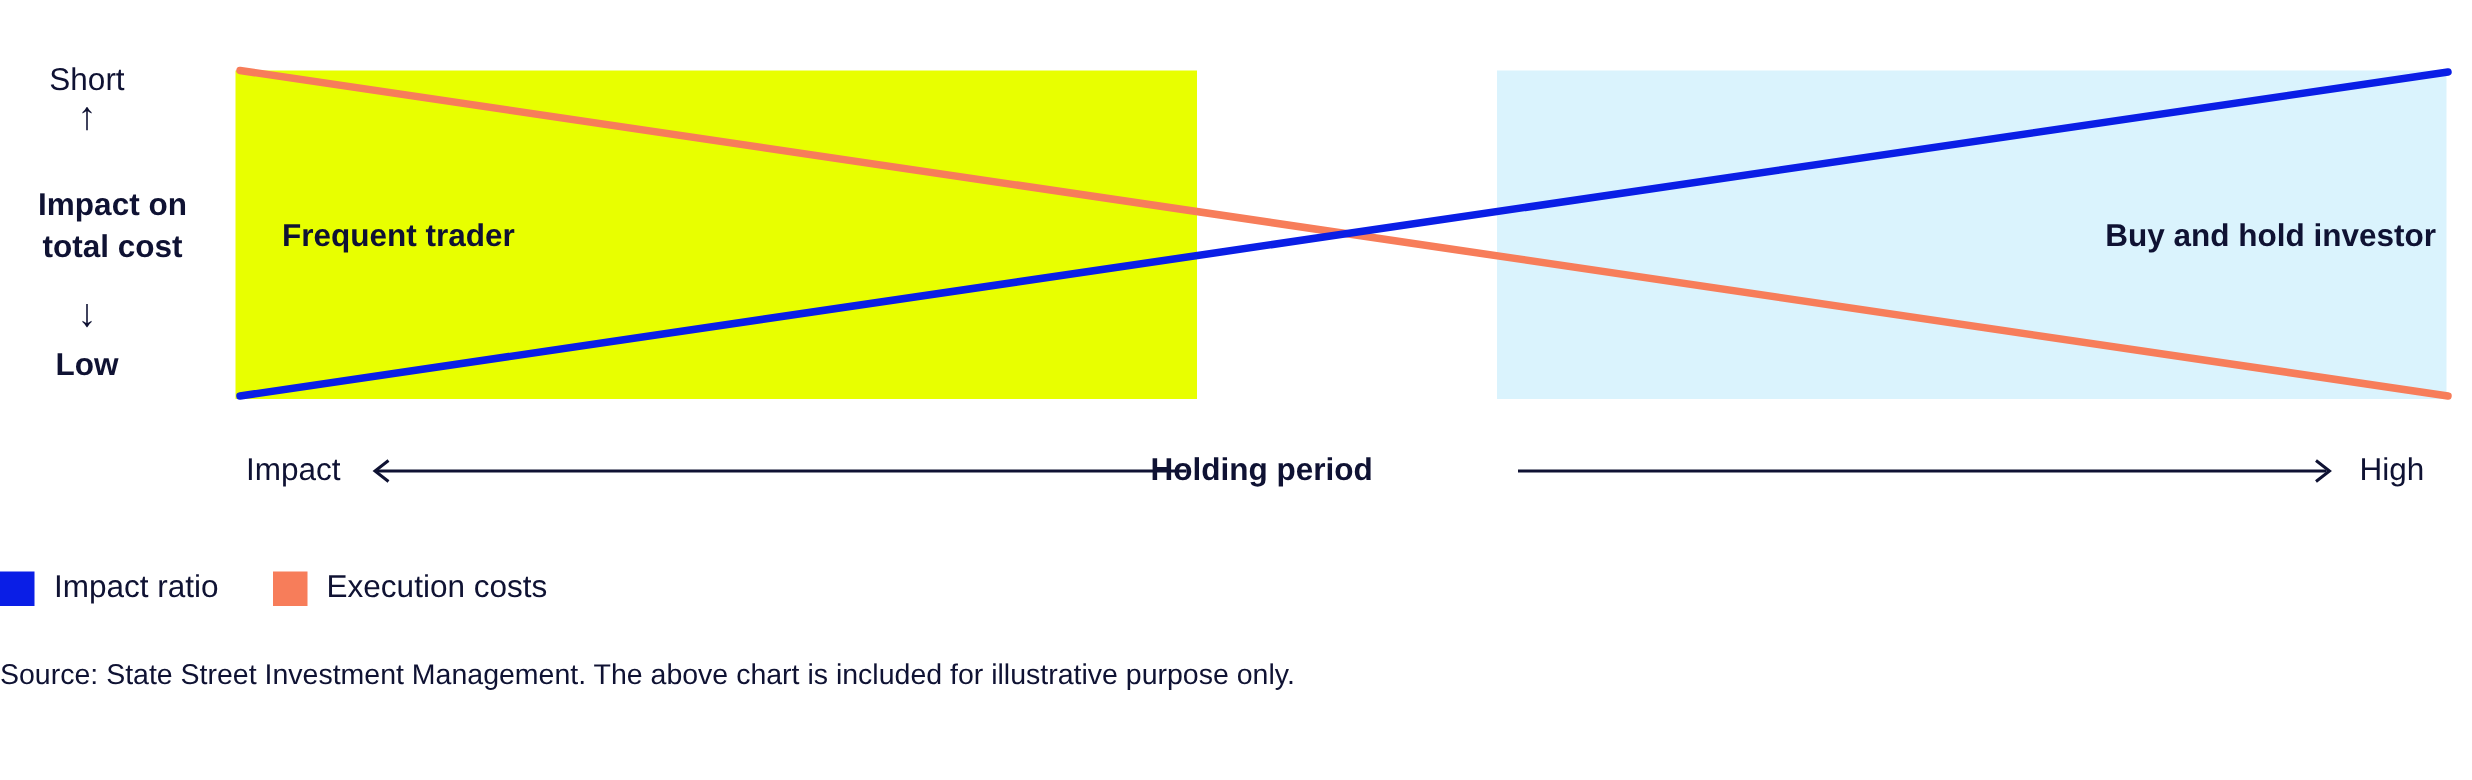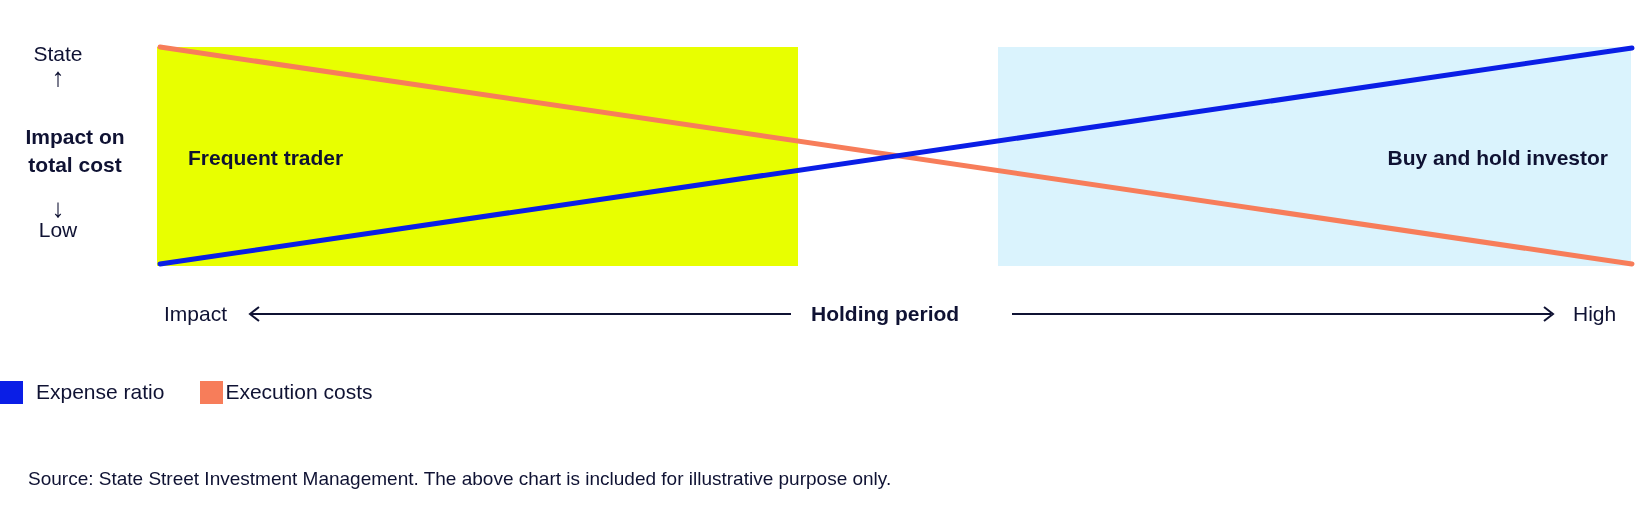--- a/index.html
+++ b/index.html
@@ -10,51 +10,51 @@
   .ybold { font-weight: bold; font-size: 21px; line-height: 28px; text-align: center; width: 118px; left: 16px; }
   .region-label { font-weight: bold; font-size: 21px; }
   .xlab { font-size: 21px; }
   .legend-swatch { width: 23px; height: 23px; }
   .legend-text { font-size: 21px; }
   .source { font-size: 19px; }
 </style>
 </head>
 <body>
 
-<div class="abs ylab" style="top:42px;">State</div>
+<div class="abs ylab" style="top:42px;">Short</div>
 <div class="abs ylab" style="top:64px; font-size:26px; line-height:26px;">↑</div>
 <div class="abs ybold" style="top:123px;">
   <div>Impact on</div>
   <div>total cost</div>
 </div>
 <div class="abs ylab" style="top:195px; font-size:26px; line-height:26px;">↓</div>
-<div class="abs ylab" style="top:218px;">Low</div>
+<div class="abs ylab" style="top:232px;font-weight:bold;">Low</div>
 
 <svg class="abs" style="left:0; top:0;" width="1648" height="280">
   <rect x="157" y="47" width="641" height="219" fill="#e8ff00"></rect>
   <rect x="998" y="47" width="633" height="219" fill="#daf3fd"></rect>
   <line x1="160" y1="47" x2="1632" y2="264" stroke="#f77d5a" stroke-width="5" stroke-linecap="round"></line>
   <line x1="160" y1="264" x2="1632" y2="48" stroke="#0a1ee6" stroke-width="5" stroke-linecap="round"></line>
 </svg>
 
 <div class="abs region-label" style="left:188px; top:146px;">Frequent trader</div>
-<div class="abs region-label" style="right:40px; top:146px;">Buy and hold investor</div>
+<div class="abs region-label" style="right:24px; top:146px;">Buy and hold investor</div>
 
 <div class="abs xlab" style="left:164px; top:302px;">Impact</div>
 <svg class="abs" style="left:248px; top:302px;" width="545" height="24">
   <line x1="2" y1="12" x2="543" y2="12" stroke="#0f1233" stroke-width="2"></line>
   <polyline points="11,5 2,12 11,19" fill="none" stroke="#0f1233" stroke-width="2"></polyline>
 </svg>
-<div class="abs xlab" style="left:811px; top:302px; font-weight:bold;">Holding period</div>
+<div class="abs xlab" style="left:767px; top:302px; font-weight:bold;">Holding period</div>
 <svg class="abs" style="left:1010px; top:302px;" width="545" height="24">
   <line x1="2" y1="12" x2="541" y2="12" stroke="#0f1233" stroke-width="2"></line>
   <polyline points="534,5 543,12 534,19" fill="none" stroke="#0f1233" stroke-width="2"></polyline>
 </svg>
 <div class="abs xlab" style="left:1573px; top:302px;">High</div>
 
 <div class="abs" style="left:0; top:380px; display:flex; align-items:center;">
   <div class="legend-swatch" style="background:#0a1ee6;"></div>
-  <div class="legend-text" style="margin-left:13px;">Expense ratio</div>
+  <div class="legend-text" style="margin-left:13px;">Impact ratio</div>
   <div class="legend-swatch" style="background:#f77d5a; margin-left:36px;"></div>
-  <div class="legend-text" style="margin-left:2px;">Execution costs</div>
+  <div class="legend-text" style="margin-left:13px;">Execution costs</div>
 </div>
 
-<div class="abs source" style="left:0; top:468px;padding-left:28px;">Source: State Street Investment Management. The above chart is included for illustrative purpose only.</div>
+<div class="abs source" style="left:0; top:440px;">Source: State Street Investment Management. The above chart is included for illustrative purpose only.</div>
 
 </body></html>

